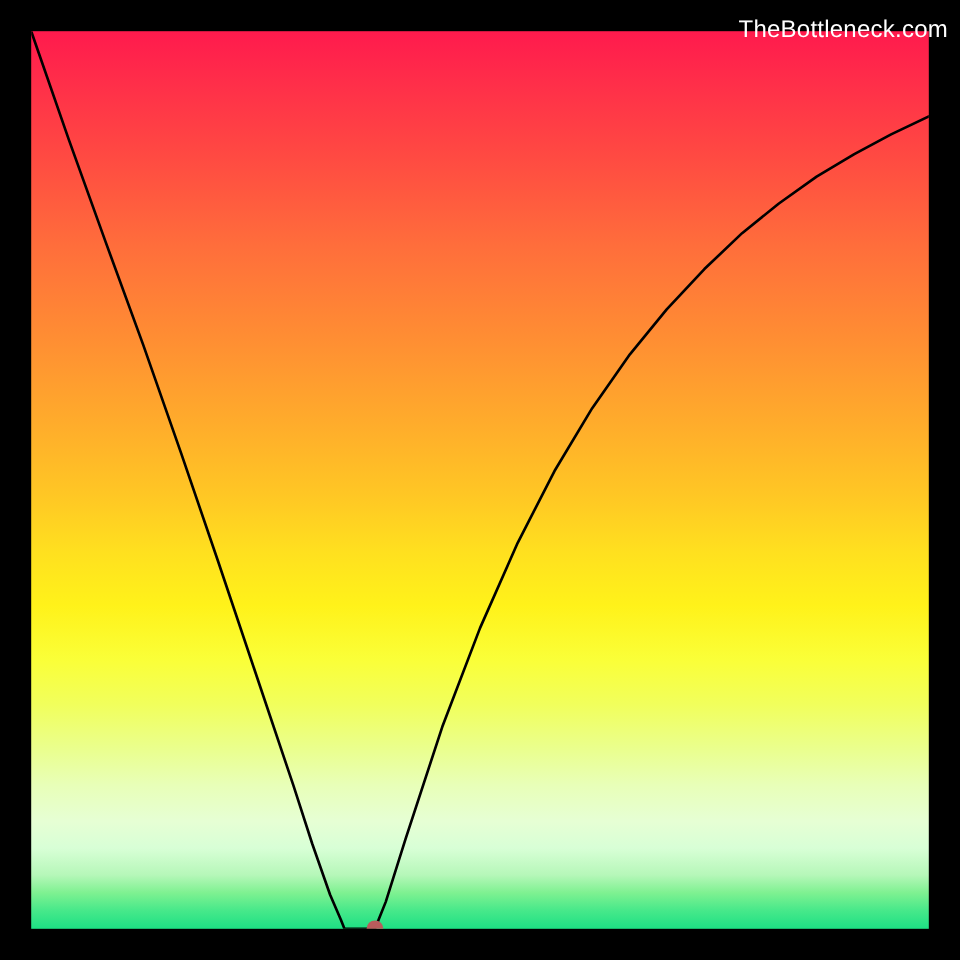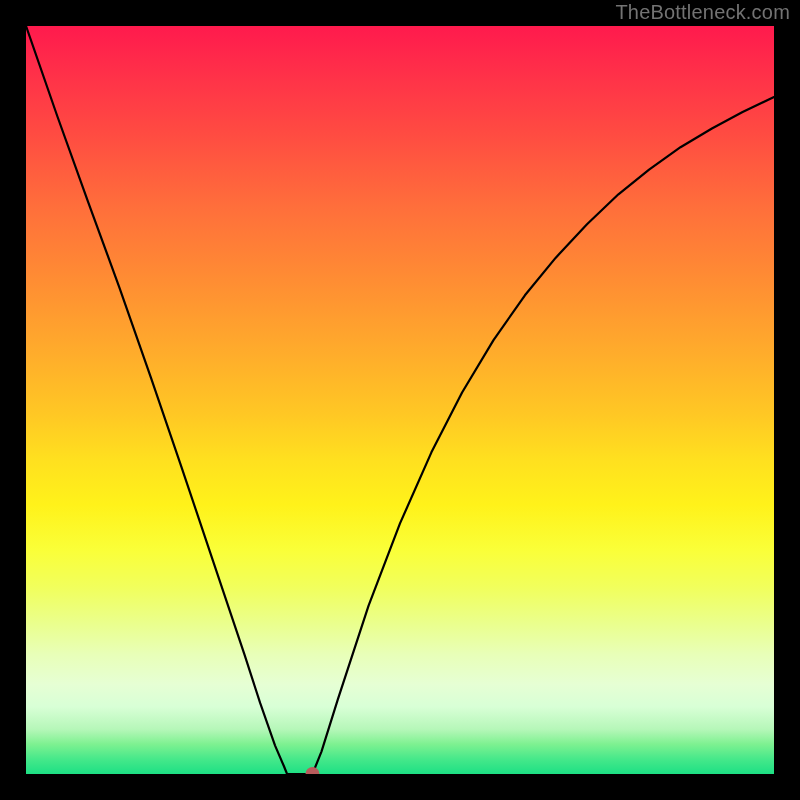--- a/index.html
+++ b/index.html
@@ -48,23 +48,23 @@
   }
   .plot-area svg {
     position: absolute;
     left: 0;
     top: 0;
     width: 748px;
     height: 748px;
   }
   .watermark {
     position: absolute;
-    top: 1px;
+    top: 14px;
     right: 10px;
-    color: #737373;
+    color: #ffffff;
     font-size: 20px;
     font-weight: 400;
     letter-spacing: 0.2px;
   }
 </style>
 </head>
 <body>
 
 <div class="frame">
 

